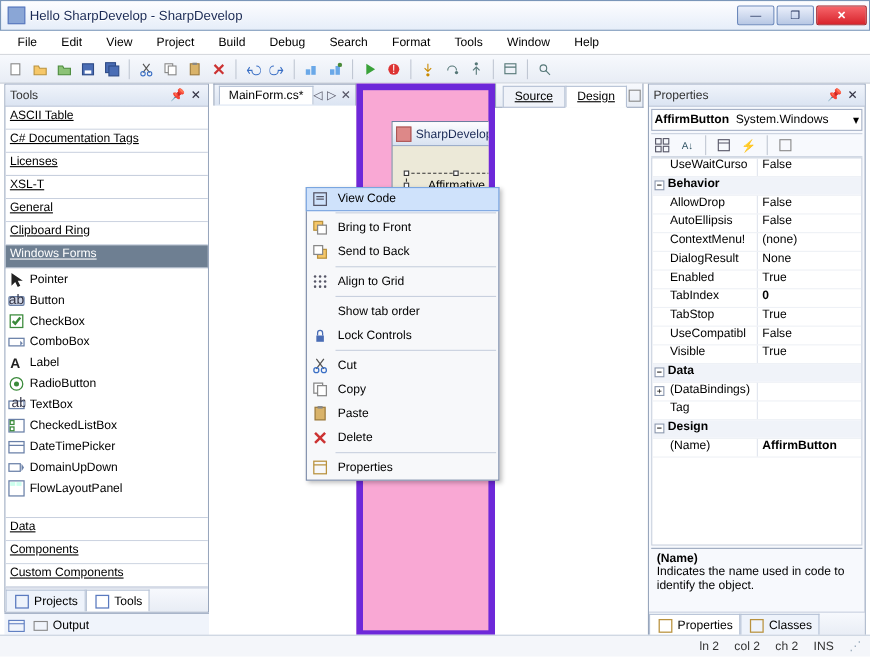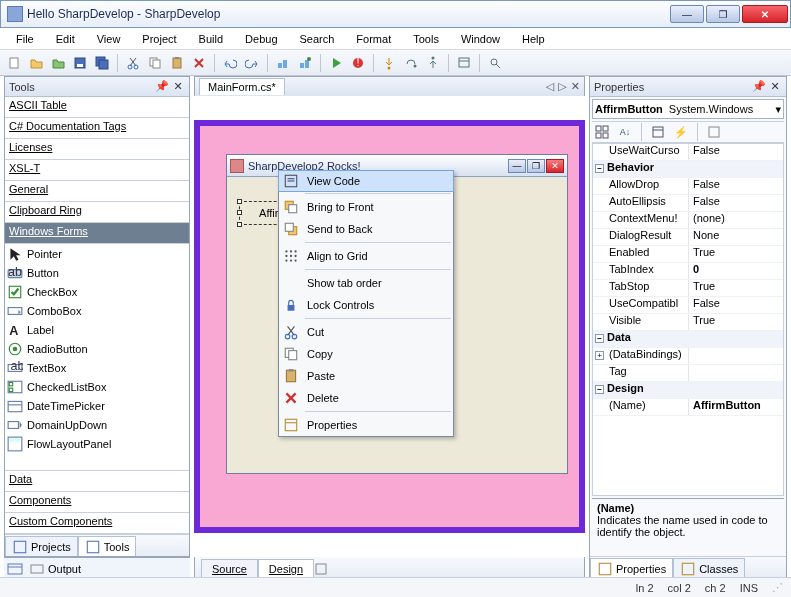--- a/index.html
+++ b/index.html
@@ -41,21 +41,21 @@
 .tool-row .ico { width:16px; height:16px; display:flex; align-items:center; justify-content:center; }
 .tool-tabs { height:22px; display:flex; border-top:1px solid #c8d0de; background:linear-gradient(#f7f9fd,#e8edf5); }
 .tool-tab { padding:3px 6px; display:flex; align-items:center; gap:3px; border:1px solid #b4c0d4; border-bottom:none; margin-top:1px; background:#eef3fb; }
 .tool-tab.act { background:#fff; }
 
 
 .output-panel { border-top:1px solid #98a6bc; height:22px; display:flex; align-items:center; background:#f0f4fb; }
 .output-panel .ico { width:16px; height:16px; margin:0 3px; }
 
 
-.center { flex:1; margin:0 4px; display:flex; flex-direction:column;gap:24px; }
+.center { flex:1; margin:0 4px; display:flex; flex-direction:row; }
 .doc-tabs { height:20px; display:flex; align-items:center; background:linear-gradient(#f0f4fb,#dbe4f2); border:1px solid #98a6bc; border-bottom:none; padding:0 4px; }
 .doc-tab { padding:2px 8px; background:#fff; border:1px solid #b4c0d4; border-bottom:none; }
 .doc-nav { margin-left:auto; display:flex; gap:4px; color:#556; }
 .designer { flex:1; border:6px solid #6d28d9; background:#f9a8d4; position:relative; overflow:hidden; }
 
 .form-window { position:absolute; left:26px; top:28px; width:342px; height:320px; border:1px solid #6b7da0; background:#ece9d8; }
 .form-tb { height:22px; background:linear-gradient(#fdfdff,#d8e2f1); border-bottom:1px solid #8aa0c5; display:flex; align-items:center; padding:0 3px; }
 .form-tb .ico { width:14px; height:14px; background:#d88; border:1px solid #a55; margin-right:4px; }
 .form-tb .tt { flex:1; color:#1a2a55; }
 .form-tb .wbtns { display:flex; gap:1px; }

